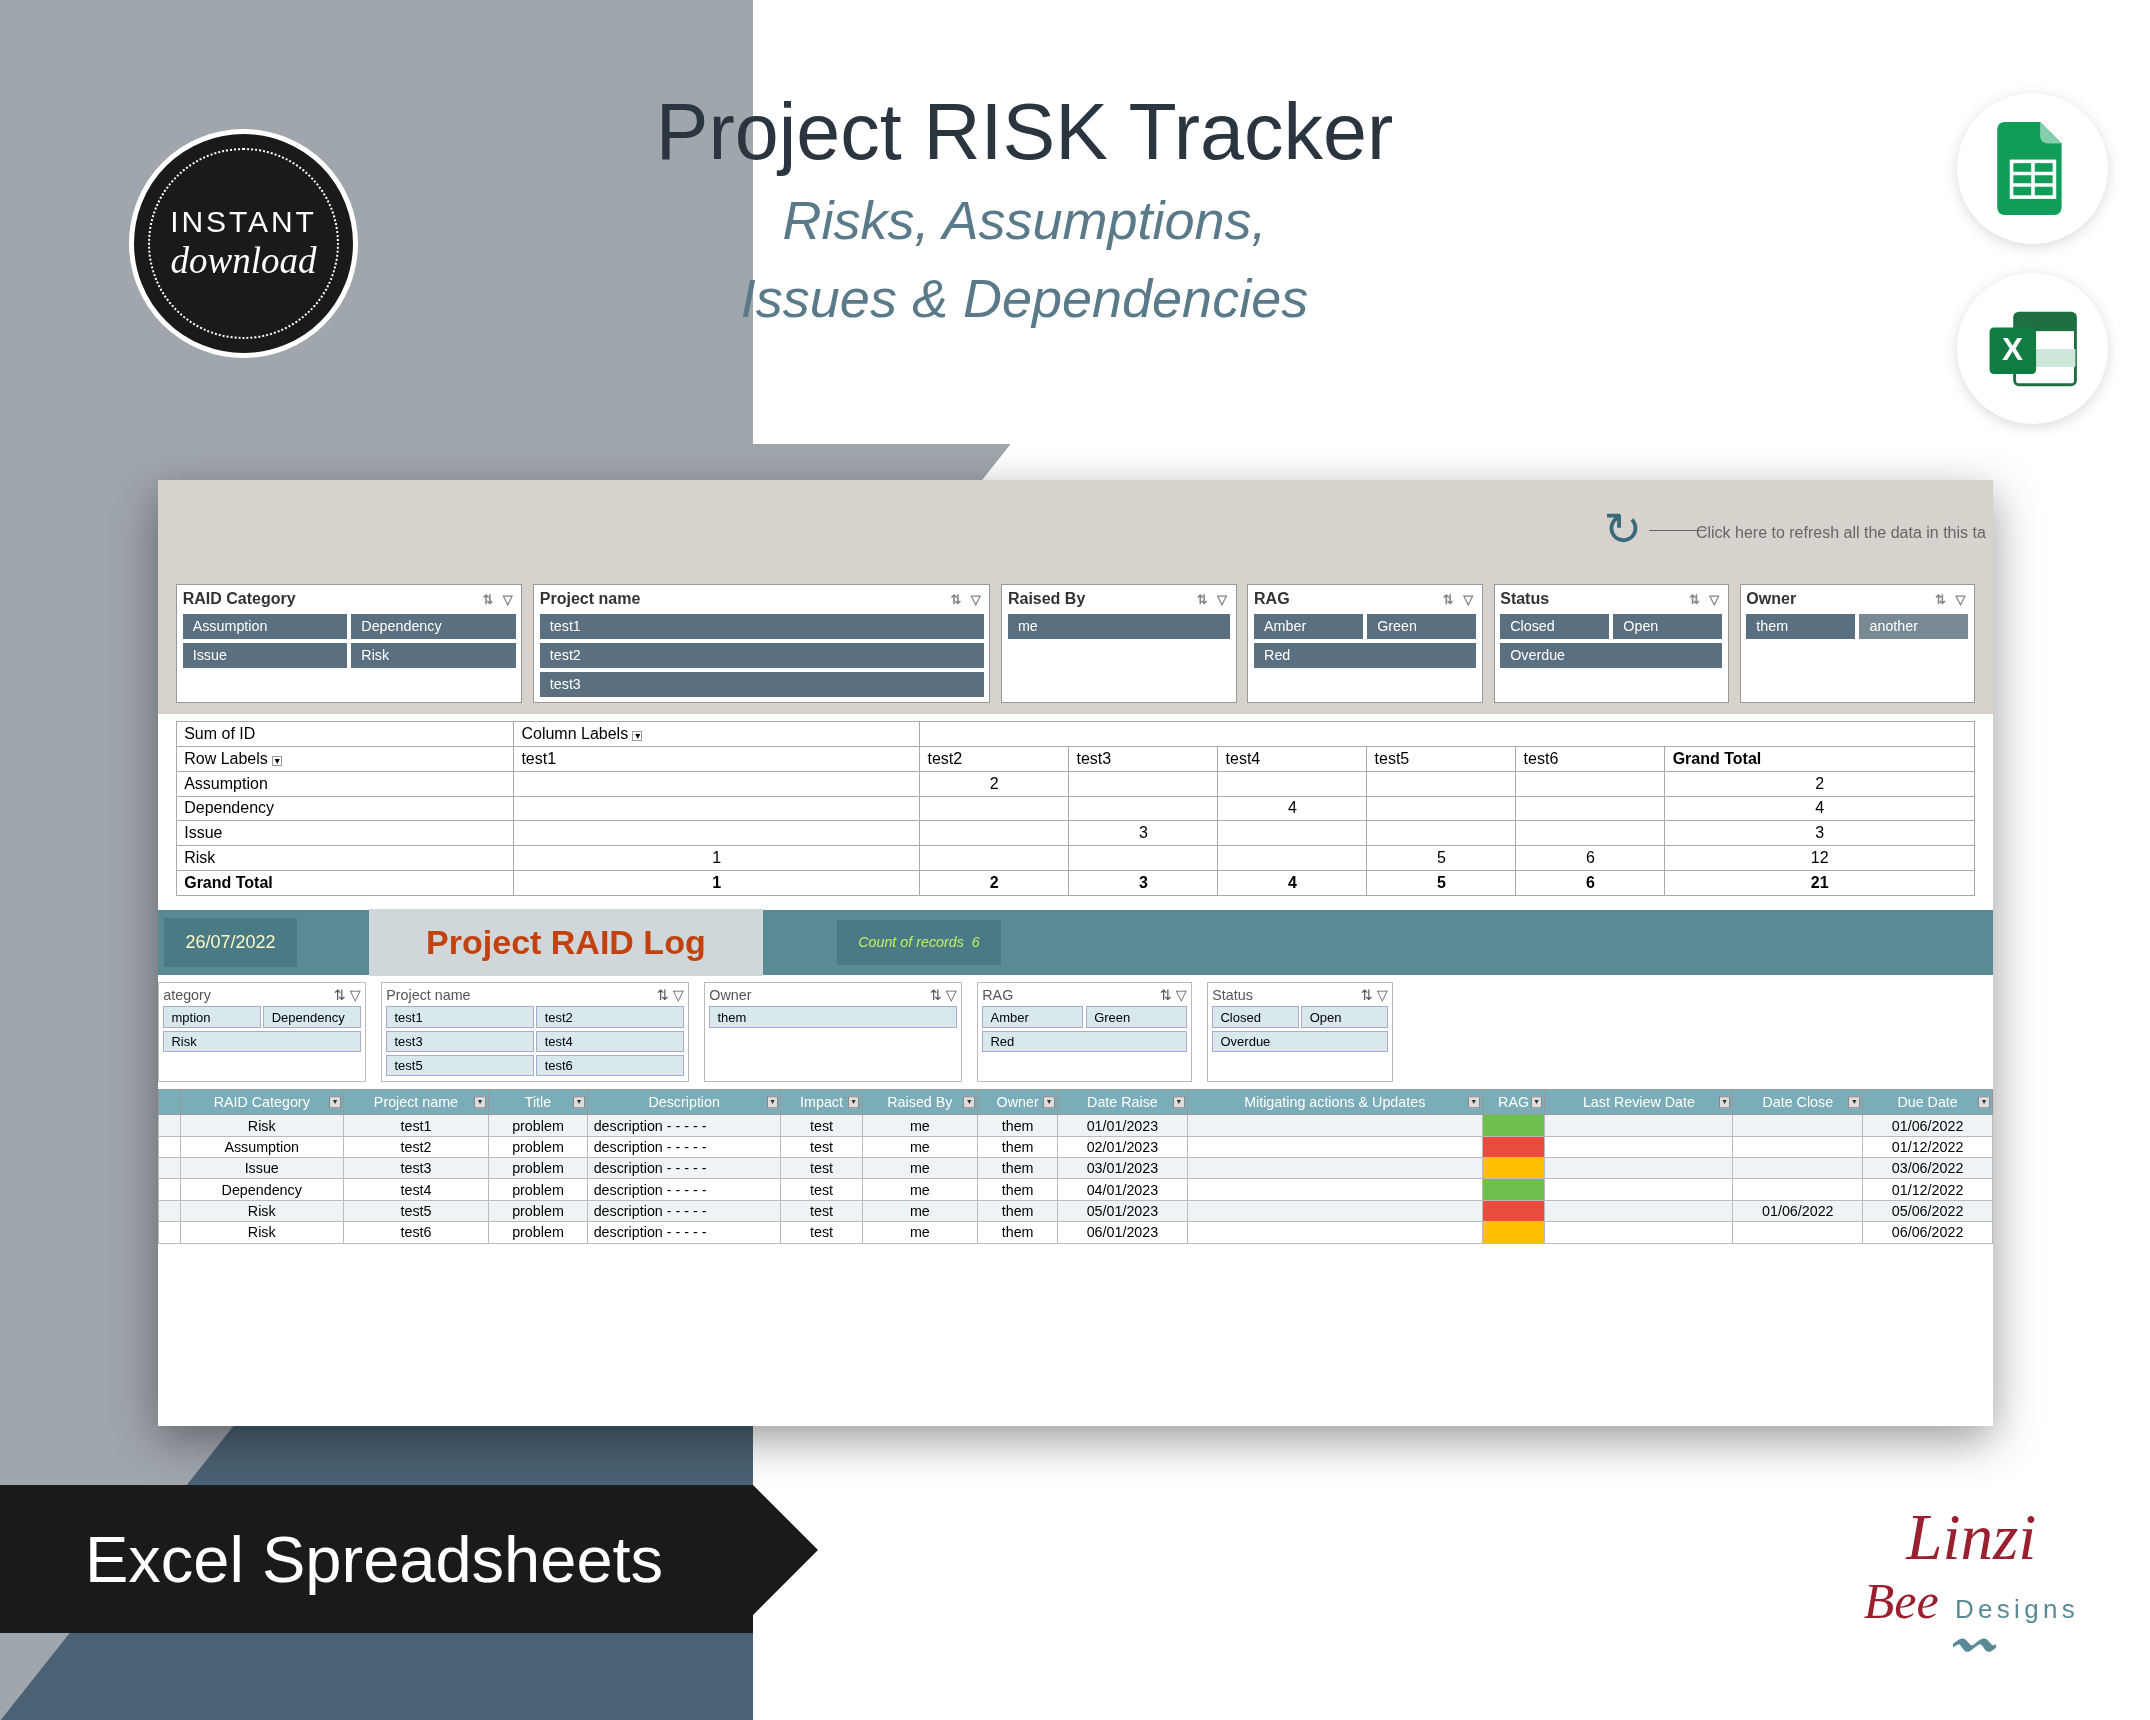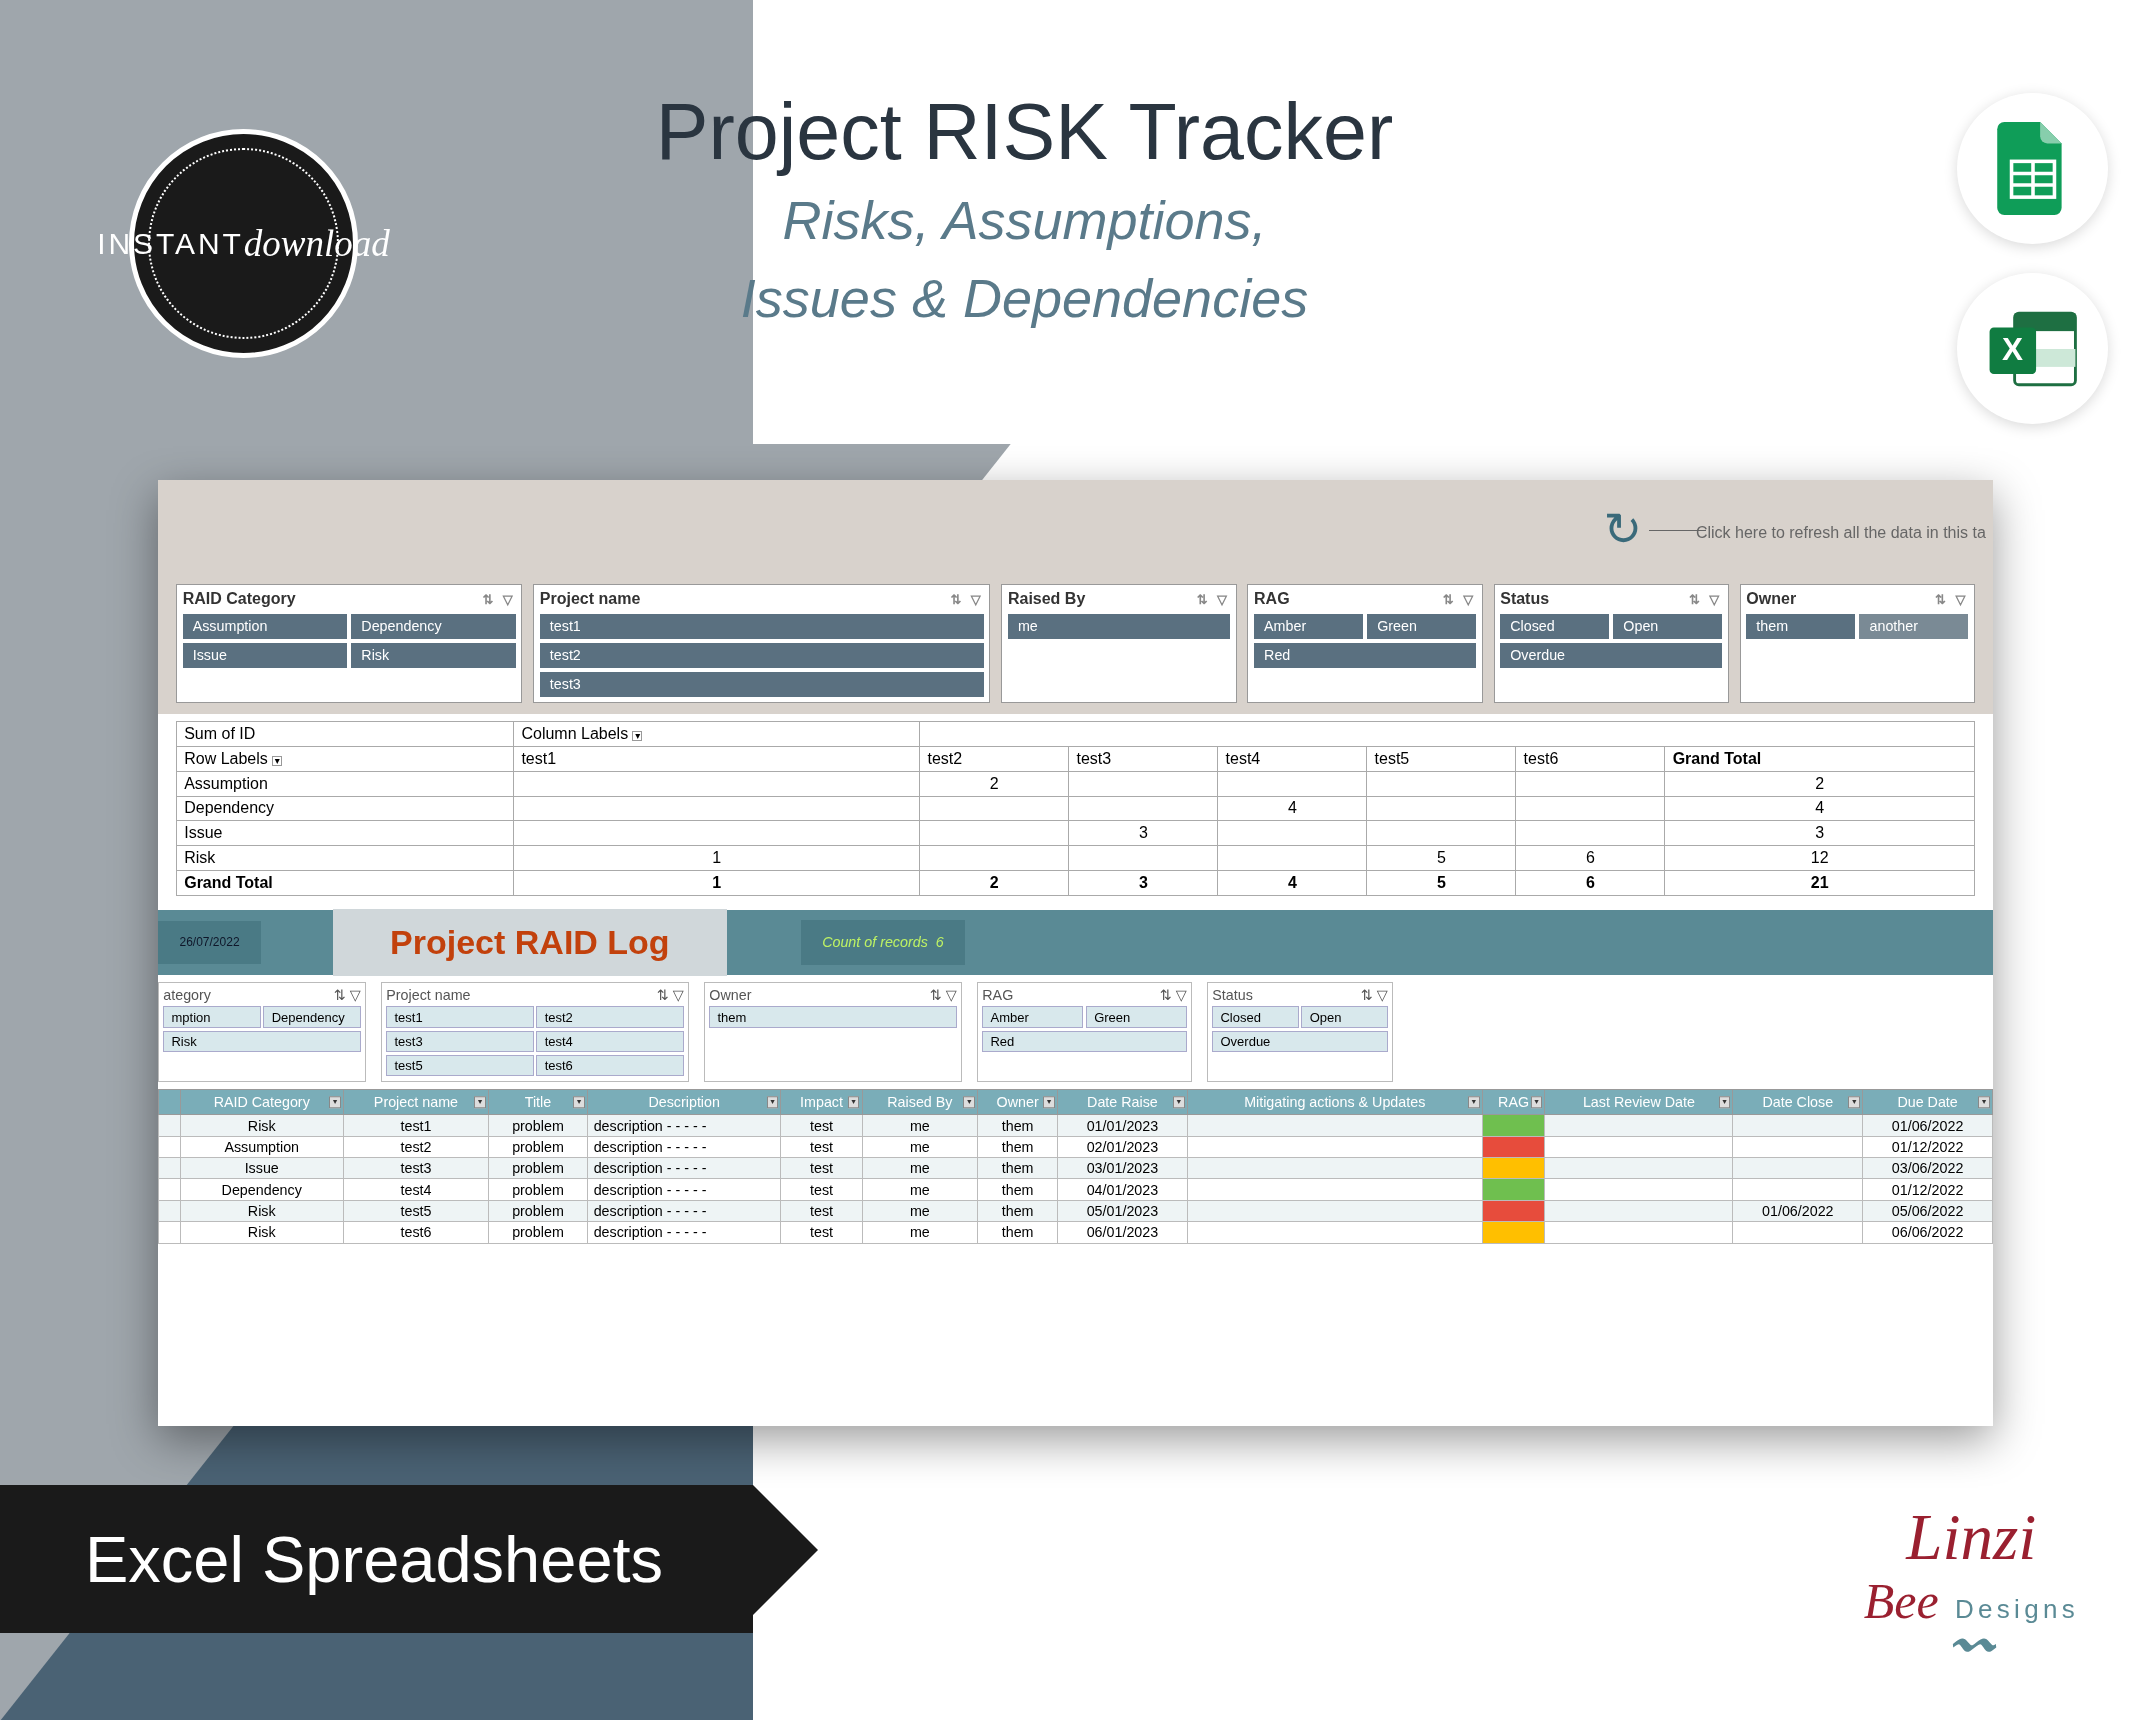--- a/index.html
+++ b/index.html
@@ -1,20 +1,20 @@
 <!DOCTYPE html>
 <html style="font-size:11.5px"><head>
 <meta charset="utf-8">
 <style>
 *{box-sizing:border-box;margin:0;padding:0}
 body{width:2151px;height:1721px;font-family:Arial,sans-serif;position:relative;background:#fff;overflow:hidden}
 .bg-blue{position:absolute;left:0;top:0;width:753px;height:100%;background:#4a6274}
 .bg-gray-tri{position:absolute;left:0;top:0;width:0;height:0;border-left:1362px solid transparent;border-top:1721px solid #9fa6ac;z-index:1;transform:scaleX(-1);transform-origin:681px}
 .white-top{position:absolute;top:0;right:0;width:1398px;height:444px;background:#fff;z-index:2}
-.badge-instant{position:absolute;left:129px;top:129px;width:229px;height:229px;border-radius:50%;background:#1a1a1a;border:5.7px solid #fff;z-index:10;display:flex;flex-direction:row;align-items:center;justify-content:center;color:#fff}
+.badge-instant{position:absolute;left:129px;top:129px;width:229px;height:229px;border-radius:50%;background:#1a1a1a;border:5.7px solid #fff;z-index:10;display:flex;flex-direction:column;align-items:center;justify-content:center;color:#fff}
 .badge-instant .dots{position:absolute;inset:14.3px;border-radius:50%;border:2.9px dotted #fff}
 .badge-instant .t1{font-size:30px;letter-spacing:2.9px;font-weight:300}
 .badge-instant .t2{font-size:37px;font-style:italic;font-family:cursive}
 .app-icons{position:absolute;right:43px;top:93px;z-index:10;display:flex;flex-direction:column;gap:29px}
 .app-icon{width:151px;height:151px;border-radius:50%;background:#fff;box-shadow:0 2.9px 14.3px rgba(0,0,0,.15);display:flex;align-items:center;justify-content:center}
 .title-block{position:absolute;left:487px;top:86px;z-index:10;text-align:center;width:1075px}
 .title-block h1{font-size:79px;font-weight:400;color:#2a3540}
 .title-block .sub{font-size:54px;color:#5a7a8a;font-style:italic;margin-top:7.2px;line-height:1.3}
 .shot{position:absolute;left:158px;top:480px;width:1835px;height:946px;background:#fff;box-shadow:0 14.3px 43px rgba(0,0,0,.4);z-index:20}
 .shot .hdr{background:#d8d2cc;height:93px;display:flex;align-items:center;justify-content:center;position:relative}
@@ -31,21 +31,21 @@
 .slicer-item{background:#5a7080;color:#fff;padding:4.3px 10px;font-size:14.3px;flex:1;min-width:45%}
 .sw2 .slicer-item{min-width:95%}
 .slicer-item.sel{background:#7a8a95}
 .pivot{padding:7.2px 18px 14.3px;background:#fff}
 .pivot table{width:100%;border-collapse:collapse;font-size:16px}
 .pivot td,.pivot th{border:0.7px solid #aaa;padding:2.9px 7.2px;text-align:left;height:21.5px}
 .pivot .gt{font-weight:700}
 .pivot .dd{display:inline-block;border:0.7px solid #999;width:10px;height:10px;margin-left:4.3px;font-size:8.6px;text-align:center;line-height:8.6px}
 .pivot td.num{text-align:center}
 .log-hdr{background:#5a8a95;height:65px;display:flex;align-items:center;position:relative}
-.log-date{background:#4a7a85;color:#0f172a;padding:14.3px 21.5px;font-size:12px;margin-left:0}
+.log-date{background:#4a7a85;color:#fef9c3;padding:14.3px 21.5px;font-size:18px;margin-left:6px}
 .log-hdr h2{font-size:34px;color:#c2410c;font-weight:700;background:#d0d7da;padding:14.3px 57px;margin-left:72px}
 .log-count{background:#4a7a85;color:#bef264;padding:14.3px 21.5px;font-size:14.3px;font-style:italic;margin-left:74px}
 .slicers2{display:flex;gap:15px;padding:7.2px 0 7.2px 0;background:#fff}
 .slicer2{background:#fff;border:1.4px solid #bbb;padding:4.3px}
 .s2a{width:208px}.s2b{width:308px}.s2c{width:258px}.s2d{width:215px}.s2e{width:186px}
 .slicer2-h{display:flex;justify-content:space-between;font-size:14.3px;color:#555;margin-bottom:2.9px}
 .slicer2-items{display:flex;flex-wrap:wrap;gap:2.9px}
 .slicer2-item{background:#d8e8ec;border:0.7px solid #aac;padding:2.2px 7.2px;font-size:13px;flex:1;min-width:44%}
 .grid{overflow:hidden}
 .grid table{width:100%;border-collapse:collapse;font-size:14.3px}

